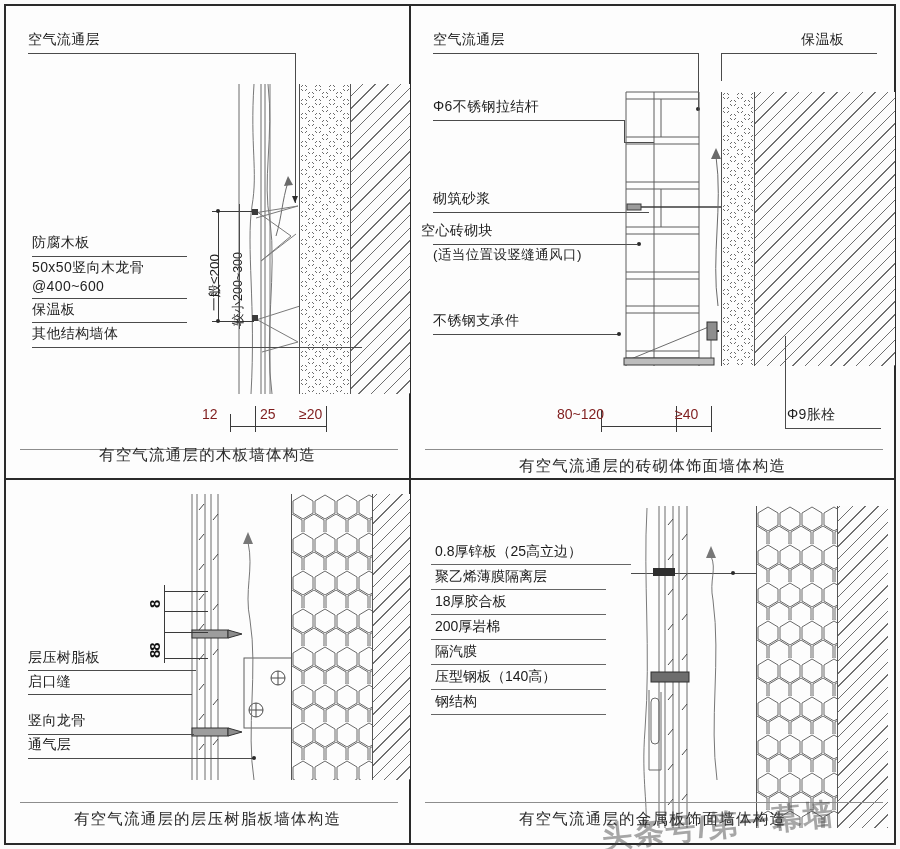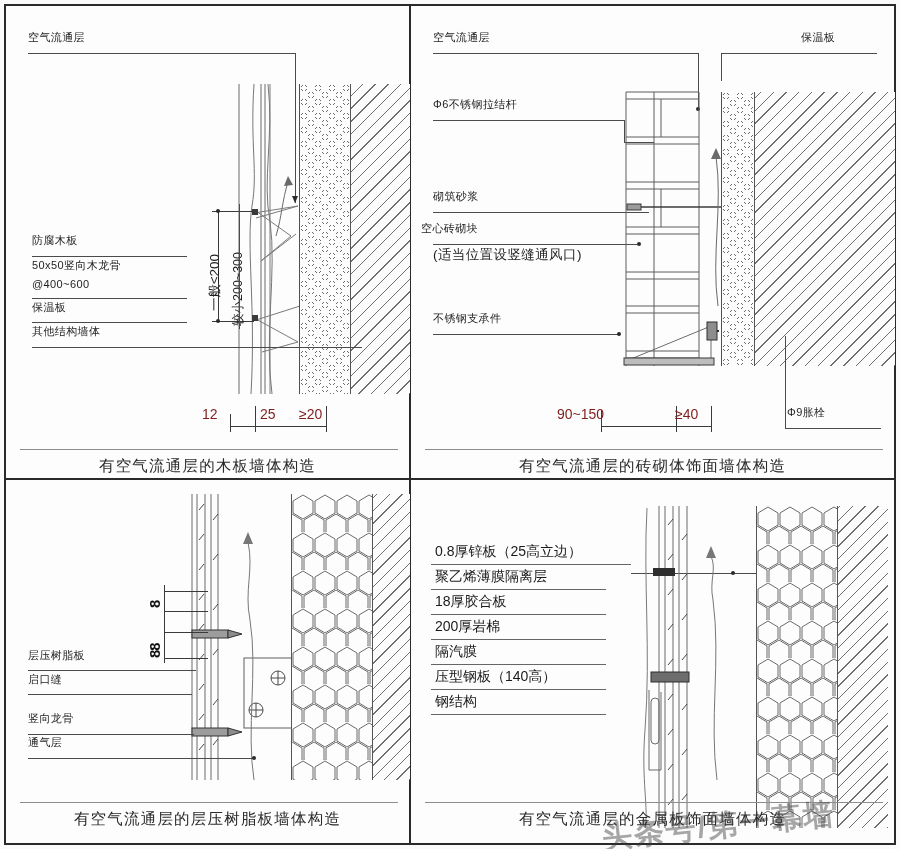--- a/index.html
+++ b/index.html
@@ -26,21 +26,21 @@
 
   
   .caption{
     position:absolute;left:0;right:0;text-align:center;
     font-size:15.5px;letter-spacing:1.2px;color:#2b2b2b;white-space:nowrap;
   }
   .cap-line{position:absolute;height:1px;background:#8d8d8d;}
 
   
   .lbl{
-    position:absolute;font-size:11px;letter-spacing:0.4px;color:#1f1f1f;
+    position:absolute;font-size:14px;letter-spacing:0.4px;color:#1f1f1f;
     white-space:nowrap;line-height:1.15;
   }
   .lbl.sm{font-size:13.5px;}
   .lead{position:absolute;background:#4b4b4b;}
   .lead.h{height:1px;}
   .lead.v{width:1px;}
   .dot{position:absolute;width:4px;height:4px;border-radius:50%;background:#2b2b2b;}
   .arrowdown{
     position:absolute;width:0;height:0;
     border-left:3.5px solid transparent;border-right:3.5px solid transparent;
@@ -162,21 +162,21 @@
 
     <div class="dimline" style="left:224px;top:420px;width:96px;"></div>
     <div class="dimtick" style="left:224px;top:408px;height:18px;"></div>
     <div class="dimtick" style="left:249px;top:400px;height:26px;"></div>
     <div class="dimtick" style="left:320px;top:400px;height:26px;"></div>
     <div class="dimtxt" style="left:196px;top:400px;">12</div>
     <div class="dimtxt" style="left:254px;top:400px;">25</div>
     <div class="dimtxt" style="left:293px;top:400px;">≥20</div>
 
     <div class="cap-line" style="left:14px;top:443px;width:378px;"></div>
-    <div class="caption" style="top:450px;">有空气流通层的木板墙体构造</div>
+    <div class="caption" style="top:439px;">有空气流通层的木板墙体构造</div>
   </div>
 
   <div class="quad q-tr">
 
     <div class="lbl" style="left:22px;top:25px;">空气流通层</div>
     <div class="lead h" style="left:22px;top:47px;width:266px;"></div>
     <div class="lead v" style="left:287px;top:47px;height:56px;"></div>
     <div class="dot" style="left:285px;top:101px;"></div>
 
     <div class="lbl" style="left:390px;top:25px;">保温板</div>
@@ -244,21 +244,21 @@
     <div class="hatch45" style="left:343px;top:86px;width:140px;height:274px;"></div>
 
     <div class="lbl" style="left:376px;top:400px;">Φ9胀栓</div>
     <div class="lead h" style="left:374px;top:422px;width:96px;"></div>
     <div class="lead v" style="left:374px;top:330px;height:92px;"></div>
 
     <div class="dimline" style="left:190px;top:420px;width:110px;"></div>
     <div class="dimtick" style="left:190px;top:404px;height:22px;"></div>
     <div class="dimtick" style="left:265px;top:400px;height:26px;"></div>
     <div class="dimtick" style="left:300px;top:400px;height:26px;"></div>
-    <div class="dimtxt" style="left:146px;top:400px;">90~150</div>
+    <div class="dimtxt" style="left:146px;top:400px;">80~120</div>
     <div class="dimtxt" style="left:264px;top:400px;">≥40</div>
 
     <div class="cap-line" style="left:14px;top:443px;width:458px;"></div>
     <div class="caption" style="top:450px;">有空气流通层的砖砌体饰面墙体构造</div>
   </div>
 
   <div class="quad q-bl">
 
     <svg style="left:0;top:0;width:403px;height:363px;">
       <g stroke="#6b6b6b" stroke-width="1">

